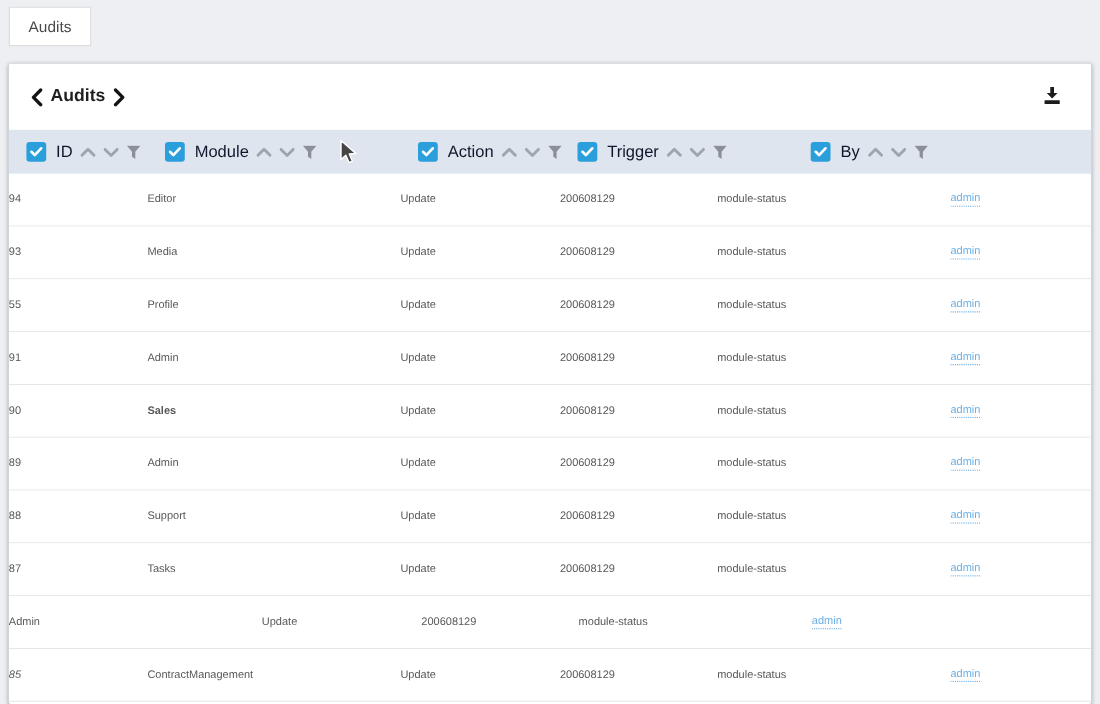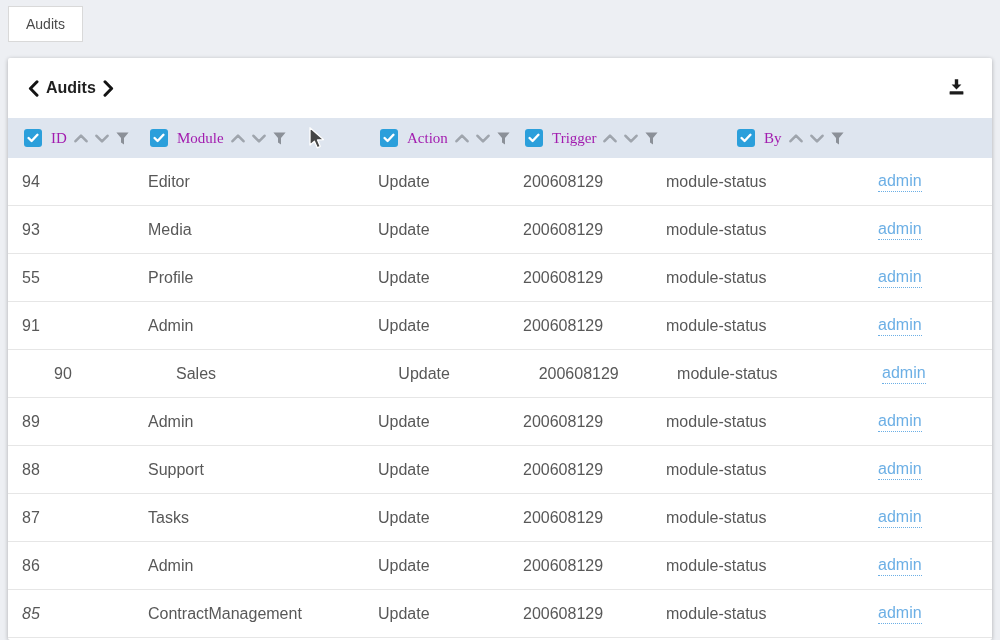--- a/index.html
+++ b/index.html
@@ -36,26 +36,26 @@
     display: flex; align-items: center; padding: 4px;
   }
   .thead { height: 40px; background: #dee5ef; display: flex; }
   .hcell { display: flex; align-items: center; padding-left: 16px; }
   .checkbox {
     width: 18px; height: 18px; border-radius: 3px;
     background: #2b9fdb; flex: none;
     display: flex; align-items: center; justify-content: center;
     cursor: pointer;
   }
-  .hlabel { font-size: 15px; color: #a21caf; margin-left: 9px; font-family: Liberation Serif, serif; }
+  .hlabel { font-size: 15px; color: #0f172a; margin-left: 9px; }
   .sort-icon, .filter-icon { margin-left: 7px; display: flex; align-items: center; cursor: pointer; }
   .row { height: 48px; display: flex; border-bottom: 1px solid #e6e6e6; background: #fff; }
   .cell {
-    display: flex; align-items: center; padding-left: 14px;
-    font-size: 16px; color: #585858;
+    display: flex; align-items: center; 
+    font-size: 10px; color: #585858;
     white-space: nowrap; overflow: hidden;
   }
   .by-link {
     color: #6cafe5; text-decoration: none;
     border-bottom: 1px dotted #6cafe5;
     padding-bottom: 1px; cursor: pointer;
   }
   .cursor { position: absolute; left: 309px; top: 127px; pointer-events: none; z-index: 10; }
 </style>
 </head>
@@ -242,22 +242,22 @@
         <div class="cell" style="width: 126px;">91</div>
         <div class="cell" style="width: 230px;">Admin</div>
         <div class="cell" style="width: 145px;">Update</div>
         <div class="cell" style="width: 143px;">200608129</div>
         <div class="cell" style="width: 212px;">module-status</div>
         <div class="cell" style="width: 128px;">
           <span class="by-link">admin</span>
         </div>
       </div>
       <div class="row">
-        <div class="cell" style="width: 126px; margin-left: 32px;">90</div>
-        <div class="cell" style="width: 230px;">Sales</div>
+        <div class="cell" style="width: 126px;">90</div>
+        <div class="cell" style="width: 230px; font-weight: bold;">Sales</div>
         <div class="cell" style="width: 145px;">Update</div>
         <div class="cell" style="width: 143px;">200608129</div>
         <div class="cell" style="width: 212px;">module-status</div>
         <div class="cell" style="width: 128px;">
           <span class="by-link">admin</span>
         </div>
       </div>
       <div class="row">
         <div class="cell" style="width: 126px;">89</div>
         <div class="cell" style="width: 230px;">Admin</div>
@@ -282,21 +282,20 @@
         <div class="cell" style="width: 126px;">87</div>
         <div class="cell" style="width: 230px;">Tasks</div>
         <div class="cell" style="width: 145px;">Update</div>
         <div class="cell" style="width: 143px;">200608129</div>
         <div class="cell" style="width: 212px;">module-status</div>
         <div class="cell" style="width: 128px;">
           <span class="by-link">admin</span>
         </div>
       </div>
       <div class="row">
-        <div class="cell" style="width: 126px;">86</div>
         <div class="cell" style="width: 230px;">Admin</div>
         <div class="cell" style="width: 145px;">Update</div>
         <div class="cell" style="width: 143px;">200608129</div>
         <div class="cell" style="width: 212px;">module-status</div>
         <div class="cell" style="width: 128px;">
           <span class="by-link">admin</span>
         </div>
       </div>
       <div class="row">
         <div class="cell" style="width: 126px; font-style: italic;">85</div>

